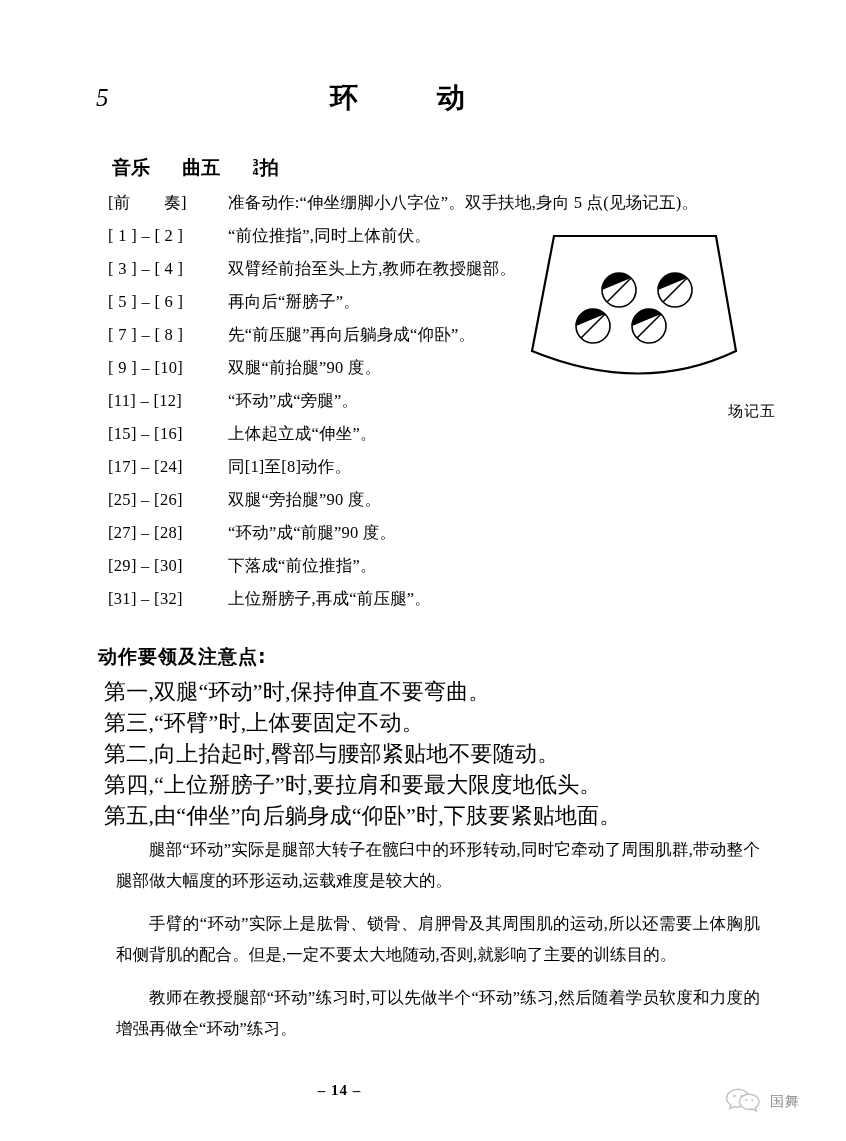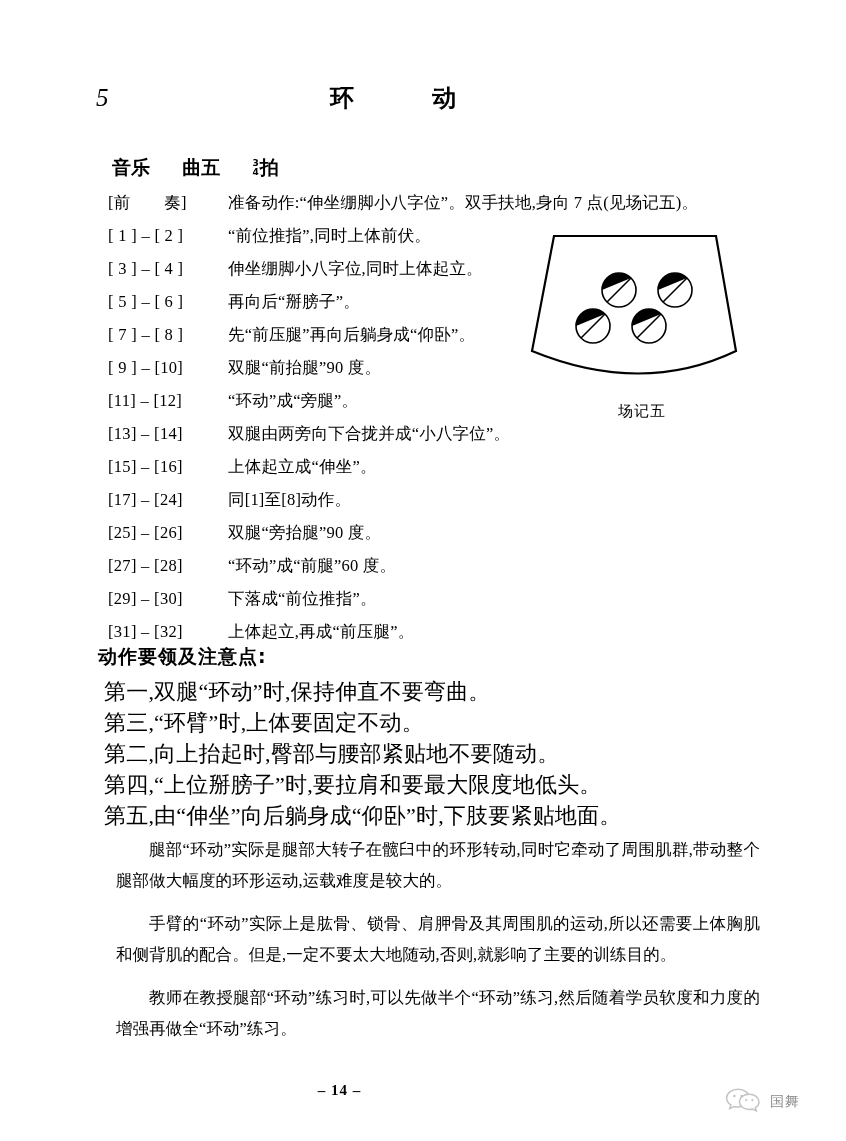--- a/index.html
+++ b/index.html
@@ -33,23 +33,23 @@
     top: 0;
     font-family: "Liberation Serif", "DejaVu Serif", serif;
     font-style: italic;
     font-size: 25px;
     line-height: 32px;
   }
   .chapter-title {
     position: absolute;
     left: 330px;
     top: 0;
-    font-family: Liberation Sans, sans-serif;
-    font-weight: bold;
-    font-size: 24px;
+    font-family: Liberation Serif, serif;
+    font-weight: bold;
+    font-size: 28px;
     line-height: 32px;
     letter-spacing: 1px;
   }
   .chapter-title .gap { display: inline-block; width: 62px; }
 
   
   .music-line {
     position: absolute;
     left: 112px;
     top: 154px;
@@ -144,21 +144,21 @@
     left: 508px;
     top: 226px;
     width: 268px;
     height: 200px;
   }
   .stage-caption {
     position: absolute;
     left: 508px;
     top: 402px;
     width: 268px;
-    text-align: center;
+    text-align: right;
     font-size: 15px;
     letter-spacing: 1px;
   }
 
   
   .page-number {
     position: absolute;
     left: 0;
     top: 1082px;
     width: 679px;
@@ -204,60 +204,57 @@
     <span>曲五</span>
     <span class="sp"></span>
     <span class="frac">
       <span class="num">3</span>
       <span class="den">4</span>
     </span><span>拍</span>
   </div>
 
   <div class="count-list">
     <div class="count-row">
-      <span class="count-label">[前　　奏]</span><span class="count-text">准备动作:“伸坐绷脚小八字位”。双手扶地,身向 7 点(见场记五)。</span>
+      <span class="count-label">[前　　奏]</span><span class="count-text">准备动作:“伸坐绷脚小八字位”。双手扶地,身向 5 点(见场记五)。</span>
     </div>
     <div class="count-row">
       <span class="count-label">[ 1 ] – [ 2 ]</span><span class="count-text">“前位推指”,同时上体前伏。</span>
     </div>
     <div class="count-row">
-      <span class="count-label">[ 3 ] – [ 4 ]</span><span class="count-text">伸坐绷脚小八字位,同时上体起立。</span>
+      <span class="count-label">[ 3 ] – [ 4 ]</span><span class="count-text">双臂经前抬至头上方,教师在教授腿部。</span>
     </div>
     <div class="count-row">
       <span class="count-label">[ 5 ] – [ 6 ]</span><span class="count-text">再向后“掰膀子”。</span>
     </div>
     <div class="count-row">
       <span class="count-label">[ 7 ] – [ 8 ]</span><span class="count-text">先“前压腿”再向后躺身成“仰卧”。</span>
     </div>
     <div class="count-row">
       <span class="count-label">[ 9 ] – [10]</span><span class="count-text">双腿“前抬腿”90 度。</span>
     </div>
     <div class="count-row">
       <span class="count-label">[11] – [12]</span><span class="count-text">“环动”成“旁腿”。</span>
     </div>
     <div class="count-row">
-      <span class="count-label">[13] – [14]</span><span class="count-text">双腿由两旁向下合拢并成“小八字位”。</span>
-    </div>
-    <div class="count-row">
       <span class="count-label">[15] – [16]</span><span class="count-text">上体起立成“伸坐”。</span>
     </div>
     <div class="count-row">
       <span class="count-label">[17] – [24]</span><span class="count-text">同[1]至[8]动作。</span>
     </div>
     <div class="count-row">
       <span class="count-label">[25] – [26]</span><span class="count-text">双腿“旁抬腿”90 度。</span>
     </div>
     <div class="count-row">
-      <span class="count-label">[27] – [28]</span><span class="count-text">“环动”成“前腿”60 度。</span>
+      <span class="count-label">[27] – [28]</span><span class="count-text">“环动”成“前腿”90 度。</span>
     </div>
     <div class="count-row">
       <span class="count-label">[29] – [30]</span><span class="count-text">下落成“前位推指”。</span>
     </div>
     <div class="count-row">
-      <span class="count-label">[31] – [32]</span><span class="count-text">上体起立,再成“前压腿”。</span>
+      <span class="count-label">[31] – [32]</span><span class="count-text">上位掰膀子,再成“前压腿”。</span>
     </div>
   </div>
 
   <div class="stage-figure">
     <svg width="268" height="200" viewBox="0 0 268 200">
       <path d="M 46,10 L 208,10 L 228,125 Q 134,170 24,125 Z" fill="#ffffff" stroke="#000000" stroke-width="2.2" stroke-linejoin="miter"></path>
 
       <g>
         <circle cx="111" cy="64" r="17" fill="#ffffff" stroke="#000000" stroke-width="1.6"></circle>
         <path d="M 111,64 m -17,0 a 17,17 0 0 1 17,-17 a 17,17 0 0 1 12.02,4.98 Z" fill="#000000"></path>

